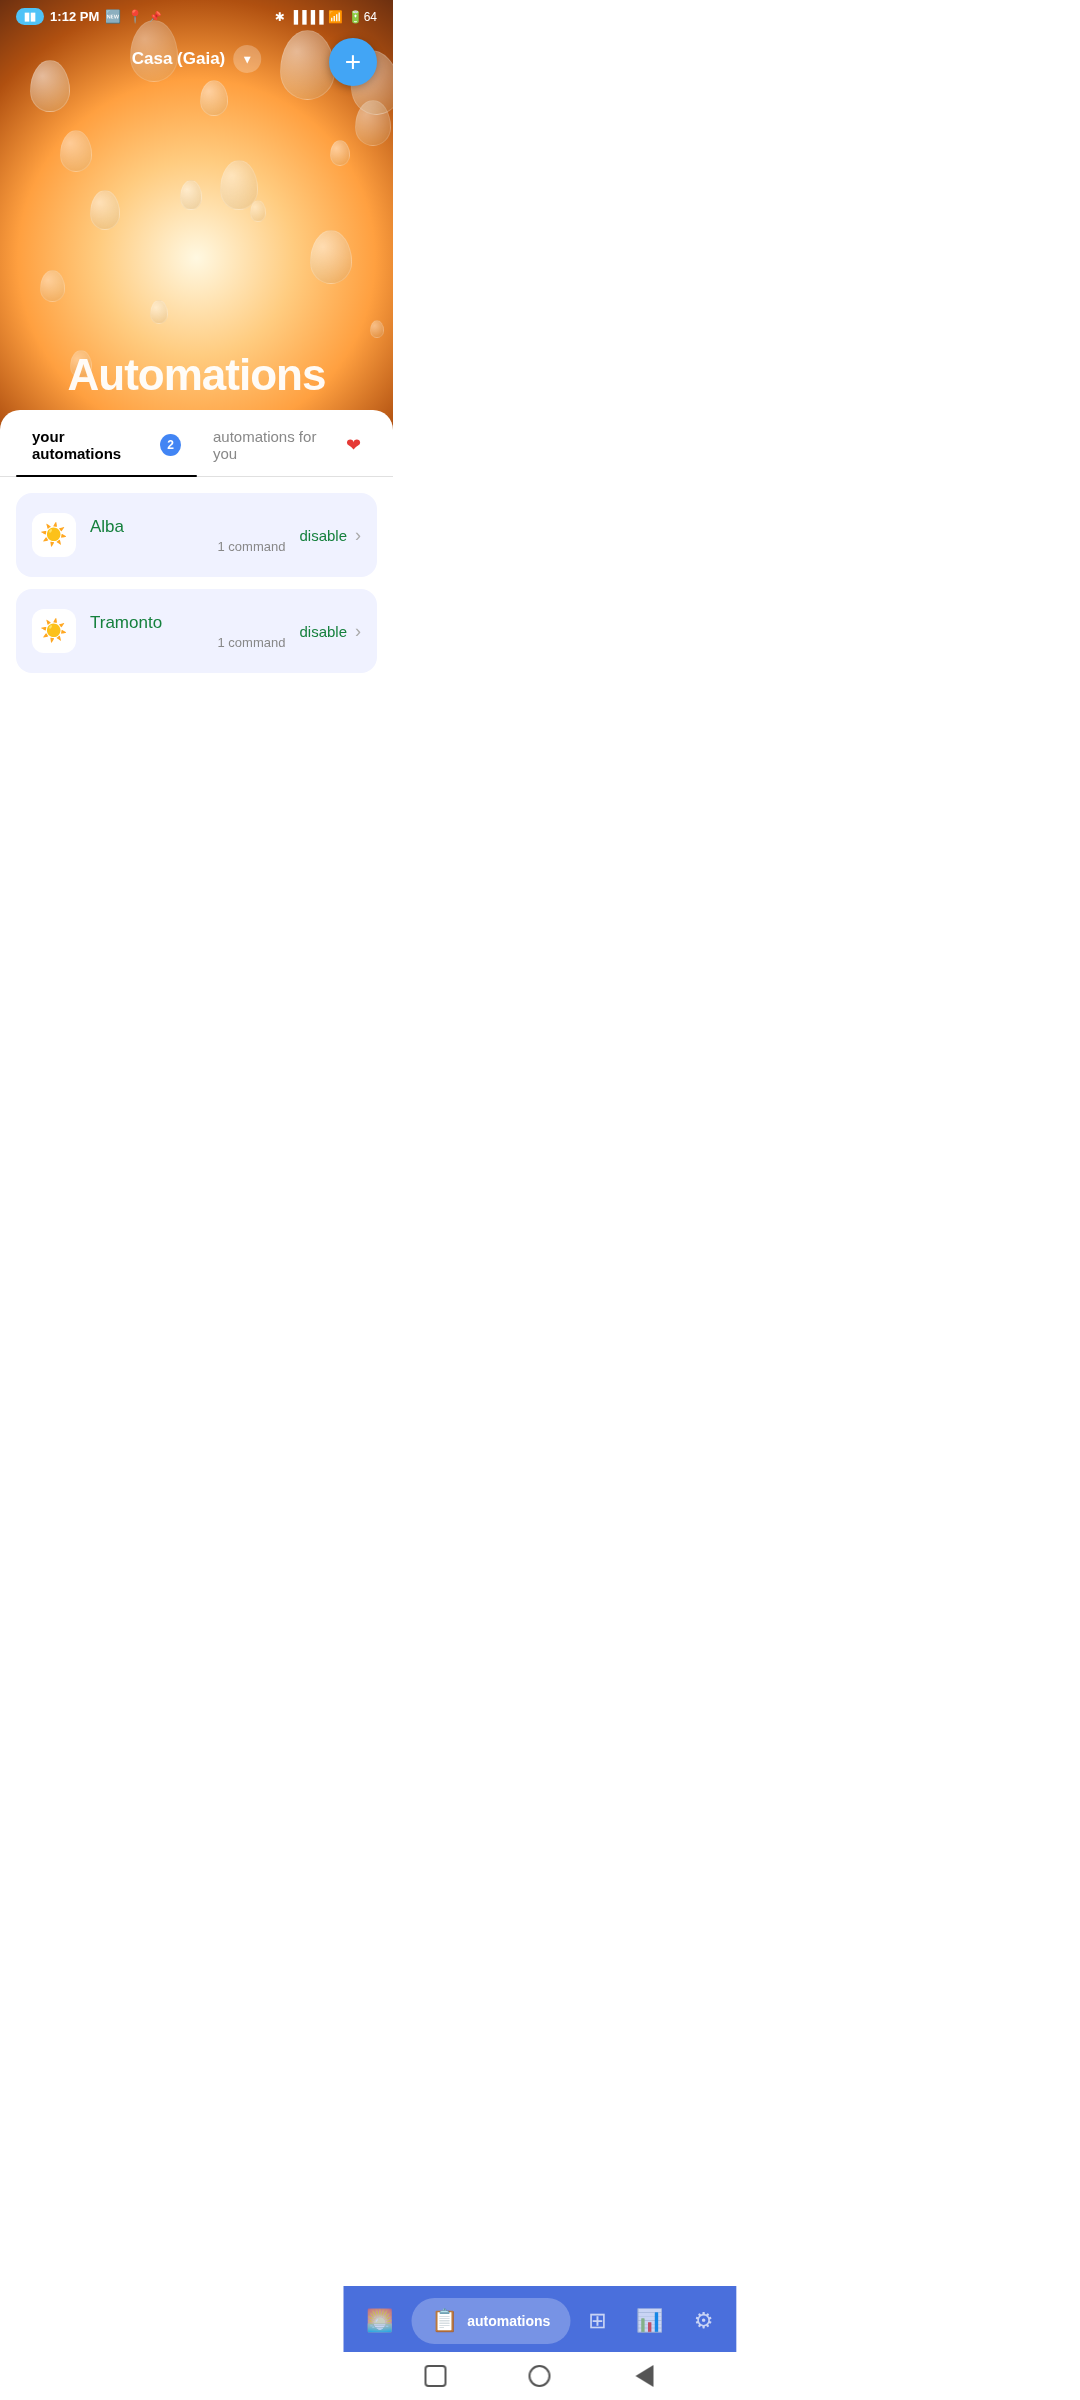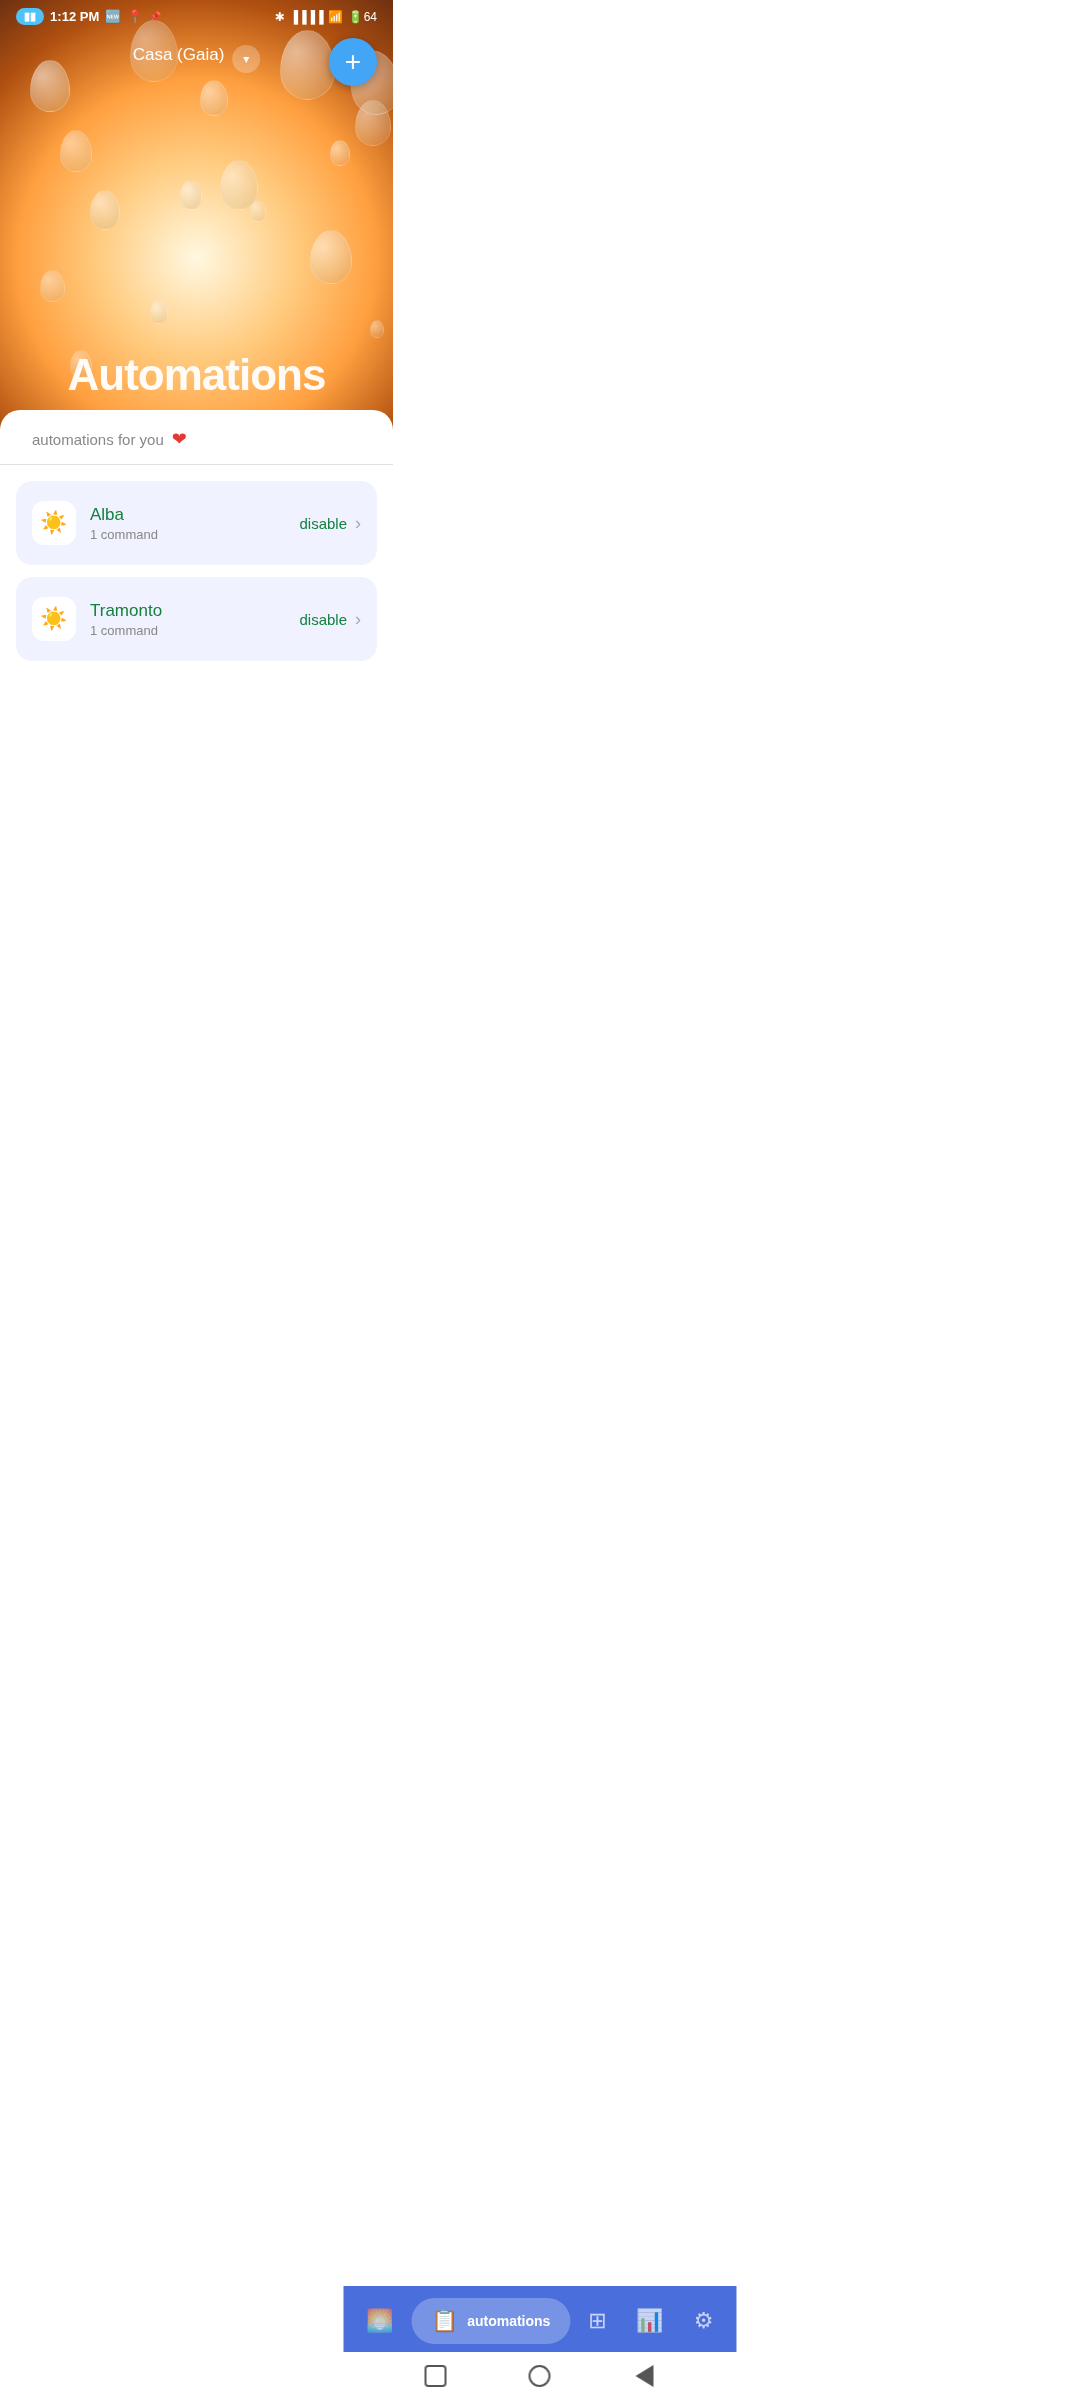--- a/index.html
+++ b/index.html
@@ -81,24 +81,25 @@
       letter-spacing: -1px;
     }
 
     
     .house-selector {
       position: absolute;
       top: 45px;
       left: 50%;
       transform: translateX(-50%);
       display: flex;
+      align-items: center;
       gap: 8px;
       color: #fff;
       font-size: 17px;
-      font-weight: 400;
+      font-weight: 700;
     }
 
     .dropdown-arrow {
       width: 28px;
       height: 28px;
       background: rgba(255,255,255,0.25);
       border-radius: 50%;
       display: flex;
       align-items: center;
       justify-content: center;
@@ -225,20 +226,21 @@
     .automation-name {
       font-size: 17px;
       font-weight: 500;
       color: #15803d;
       margin-bottom: 2px;
     }
 
     .automation-sub {
       font-size: 13px;
       color: #888;
+      text-align: right;
     }
 
     .automation-actions {
       display: flex;
       align-items: center;
       gap: 8px;
     }
 
     .disable-btn {
       color: #15803d;
@@ -386,20 +388,24 @@
   </div>
 
   <div class="add-button">+</div>
 
   <div class="hero-title">Automations</div>
 </div>
 
 <div class="content-sheet">
 
   <div class="tabs">
+    <div class="tab active">
+      <span>your automations</span>
+      <span class="tab-badge">2</span>
+    </div>
     <div class="tab">
       <span>automations for you</span>
       <span class="tab-heart">❤</span>
     </div>
   </div>
 
   <div class="automation-list">
 
     <div class="automation-card">
       <div class="automation-icon-wrap">

